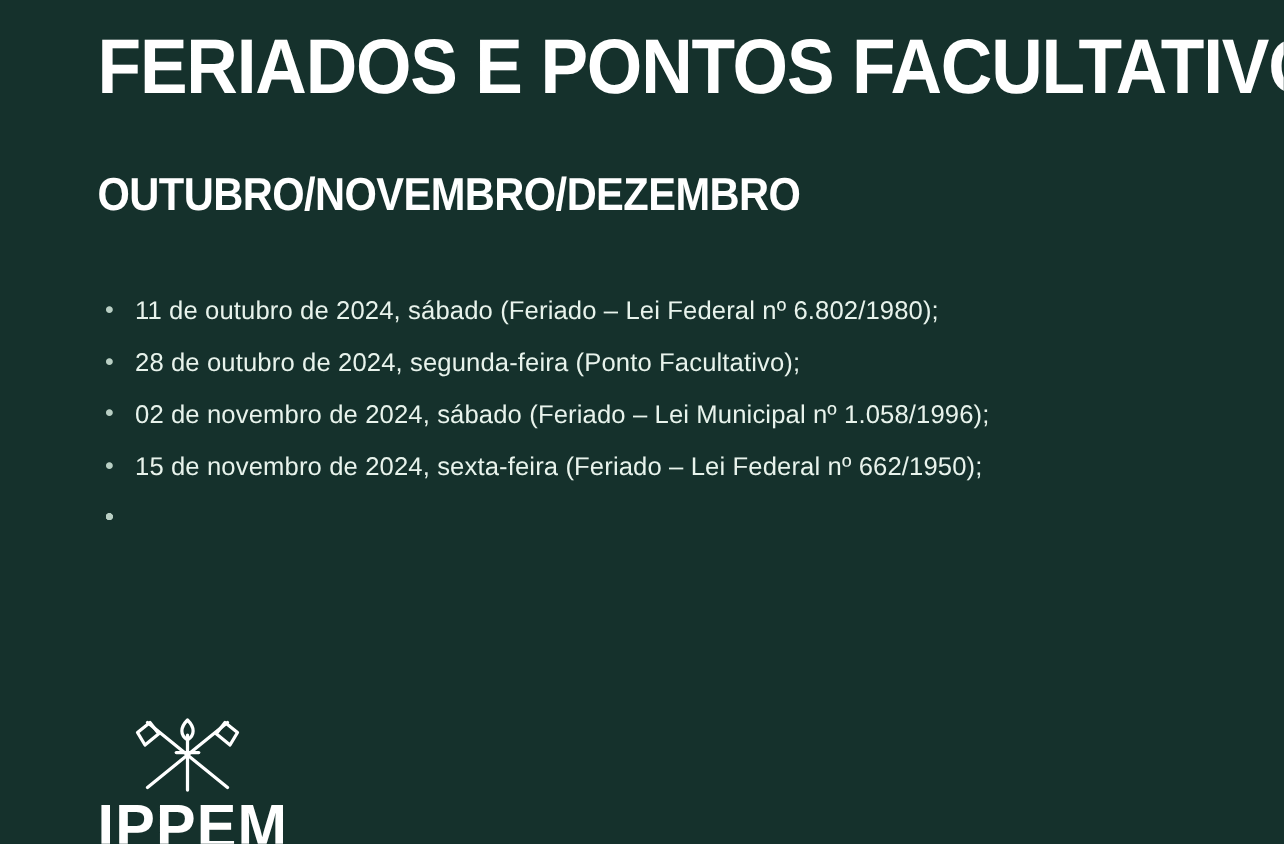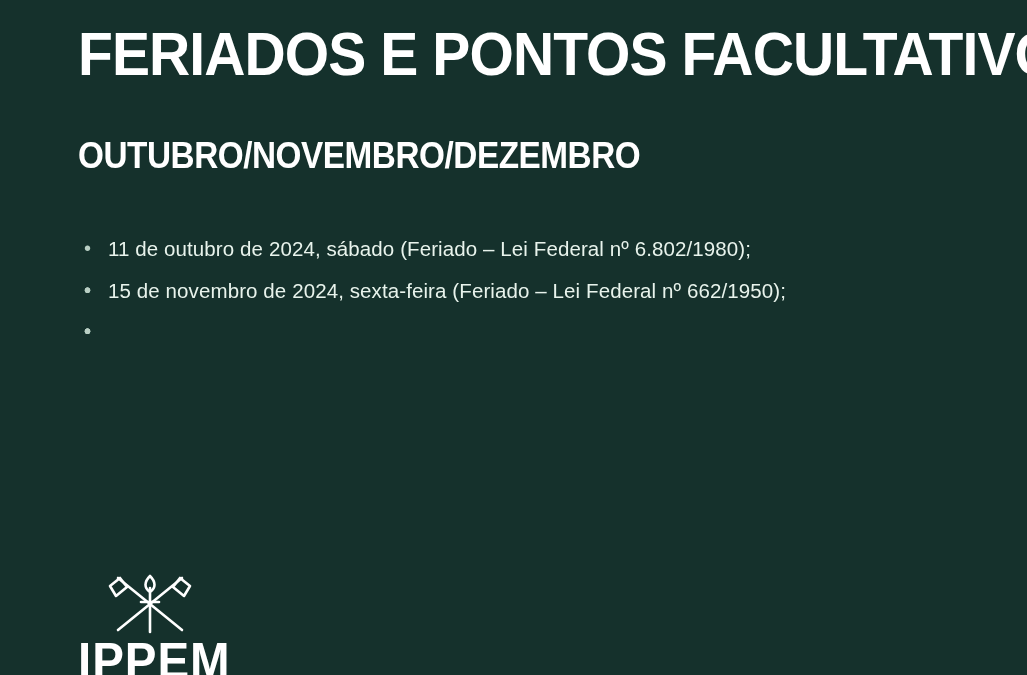--- a/index.html
+++ b/index.html
@@ -118,23 +118,25 @@
 
   <div class="subtitle">OUTUBRO/NOVEMBRO/DEZEMBRO</div>
 
   <ul class="list">
     <li class="list-item">
       <span class="bullet">•</span>
       <span>11 de outubro de 2024, sábado (Feriado – Lei Federal nº 6.802/1980);</span>
     </li>
     <li class="list-item">
       <span class="bullet">•</span>
+      <span>28 de outubro de 2024, segunda-feira (Ponto Facultativo);</span>
     </li>
     <li class="list-item">
       <span class="bullet">•</span>
+      <span>02 de novembro de 2024, sábado (Feriado – Lei Municipal nº 1.058/1996);</span>
     </li>
     <li class="list-item">
       <span class="bullet">•</span>
       <span>15 de novembro de 2024, sexta-feira (Feriado – Lei Federal nº 662/1950);</span>
     </li>
     <li class="list-item">
       <span class="bullet">•</span>
     </li>
     <li class="list-item">
       <span class="bullet">•</span>

